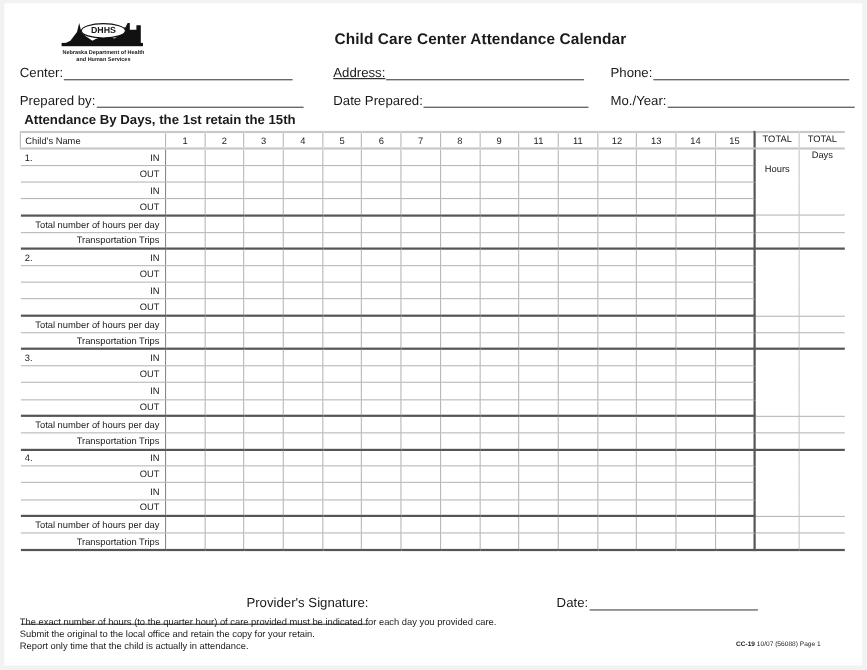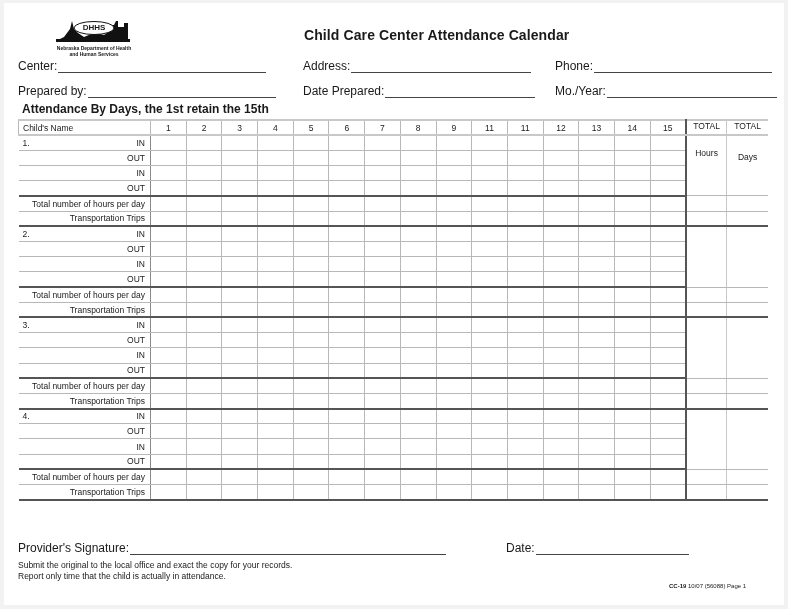--- a/index.html
+++ b/index.html
@@ -54,21 +54,21 @@
     <div class="logo-text" style="top:28px;">Nebraska Department of Health</div>
     <div class="logo-text" style="top:34px;">and Human Services</div>
   </div>
 
   <div class="abs title">Child Care Center Attendance Calendar</div>
 
   <div class="abs field" style="left:14px;top:56px;">
     <span>Center:</span>
     <span class="line" style="width:208px;"></span>
   </div>
-  <div class="abs field" style="left:299px;top:56px;">
+  <div class="abs field" style="left:299px;top:56px;text-decoration:underline;">
     <span>Address:</span>
     <span class="line" style="width:180px;"></span>
   </div>
   <div class="abs field" style="left:551px;top:56px;">
     <span>Phone:</span>
     <span class="line" style="width:178px;"></span>
   </div>
 
   <div class="abs field" style="left:14px;top:81px;">
     <span>Prepared by:</span>
@@ -143,21 +143,21 @@
           <td></td>
           <td></td>
           <td></td>
           <td></td>
           <td></td>
           <td></td>
           <td></td>
           <td></td>
           <td class="thick-right"></td>
           <td class="tot" rowspan="4" style="padding-top: 12px;">Hours</td>
-          <td class="tot last" rowspan="4" style="padding-top: 16px;">Days</td>
+          <td class="tot last" rowspan="4" style="padding-top: 0;">Days</td>
         </tr>
         <tr>
           <td class="lbl">OUT</td>
           <td></td>
           <td></td>
           <td></td>
           <td></td>
           <td></td>
           <td></td>
           <td></td>
@@ -599,31 +599,32 @@
           <td></td>
           <td></td>
           <td></td>
           <td class="thick-right"></td>
           <td class="tot"></td>
           <td class="tot last"></td>
         </tr>
       </tbody>
   </table>
 
-  <div class="abs field" style="left:14px;top:538px;">
+  <div class="abs field" style="left:14px;top:538px;flex-direction:column;">
     <span>Provider's Signature:</span>
     <span class="line" style="width:316px;"></span>
   </div>
   <div class="abs field" style="left:502px;top:538px;">
     <span>Date:</span>
     <span class="line" style="width:153px;"></span>
   </div>
 
   <div class="abs footnote" style="left:14px;top:557px;">
-    <div>Submit the original to the local office and exact the copy for your records.</div>
+    <div>The exact number of hours (to the quarter hour) of care provided must be indicated for each day you provided care.</div>
+    <div>Submit the original to the local office and retain the copy for your retain.</div>
     <div>Report only time that the child is actually in attendance.</div>
   </div>
 
   <div class="abs formid" style="left:665px;top:580px;">
     <b>CC-19</b>
     <span>10/07 (56088) Page 1</span>
   </div>
 </div>
 
 </body></html>

